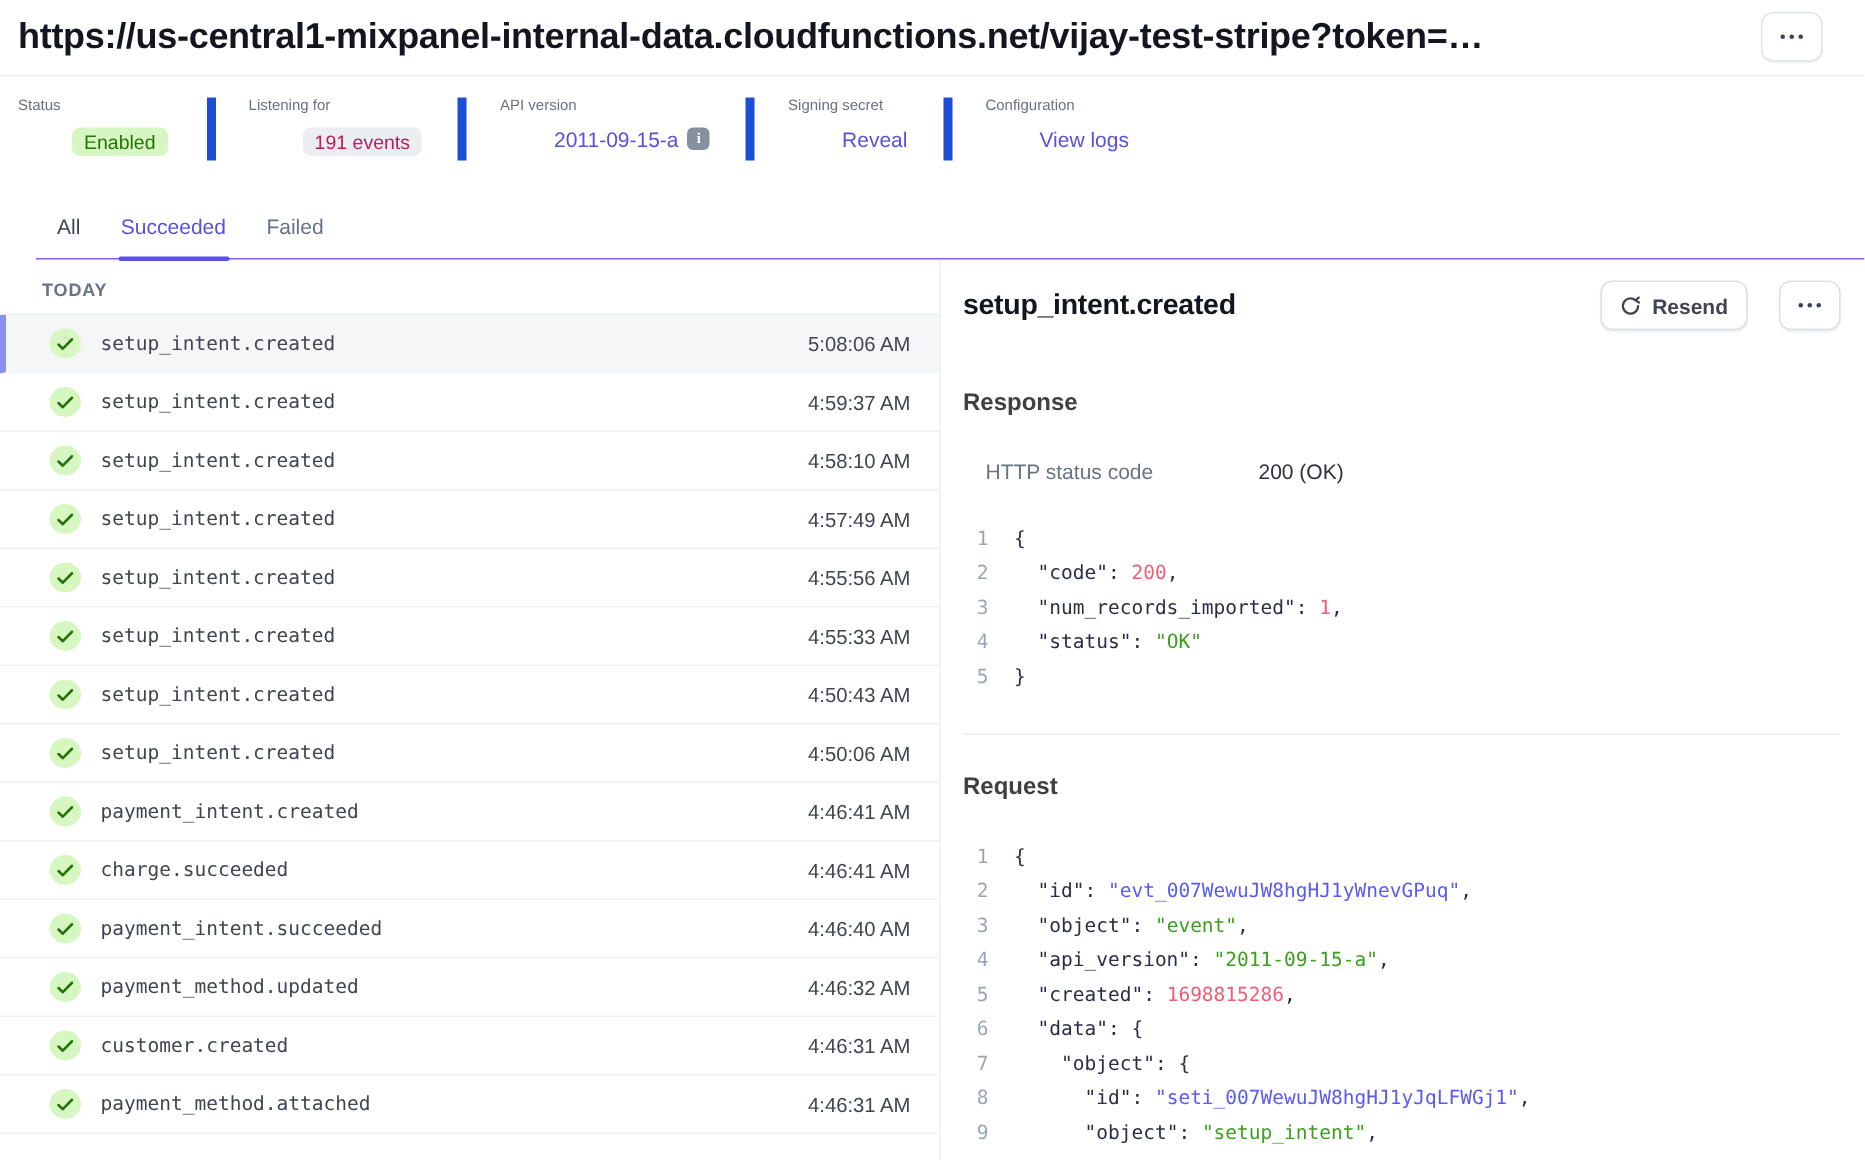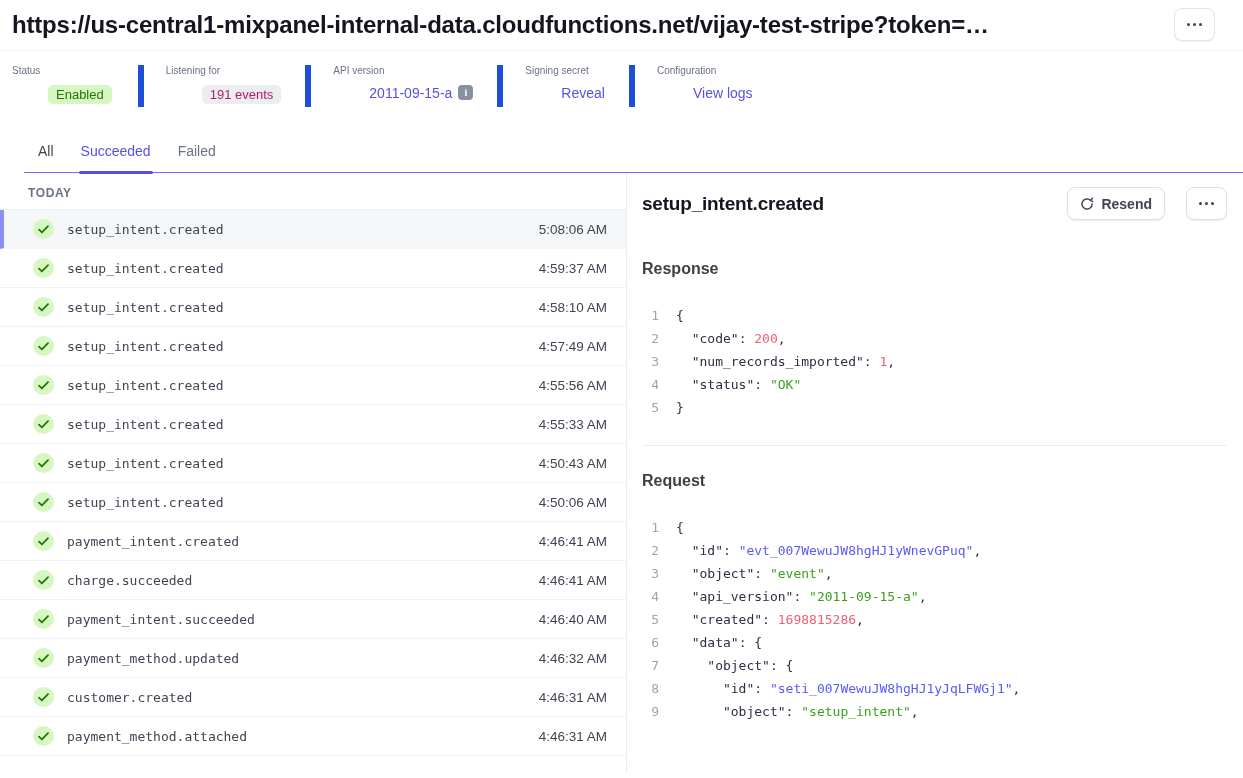--- a/index.html
+++ b/index.html
@@ -289,20 +289,24 @@
               <i></i>
               <i></i>
               <i></i>
             </span>
         </button>
       </div>
     </div>
 
     <div class="section-heading" id="response-heading">Response</div>
 
+    <div class="kv">
+      <div class="kv-label">HTTP status code</div>
+      <div class="kv-value">200 (OK)</div>
+    </div>
 
     <div class="code" id="response-code">
         <div class="code-line">
           <span class="line-num">1</span>
           <span class="line-code"><span class="tok p">{</span></span>
         </div>
         <div class="code-line">
           <span class="line-num">2</span>
           <span class="line-code"><span class="tok p">  </span><span class="tok k">"code"</span><span class="tok p">: </span><span class="tok n">200</span><span class="tok p">,</span></span>
         </div>

